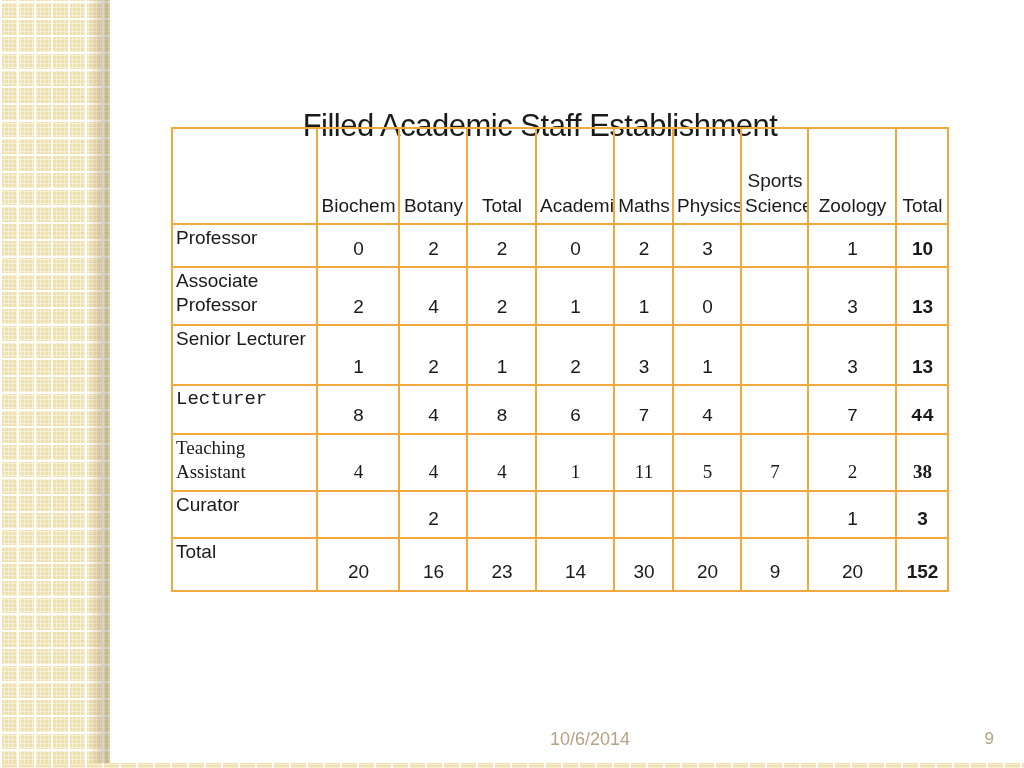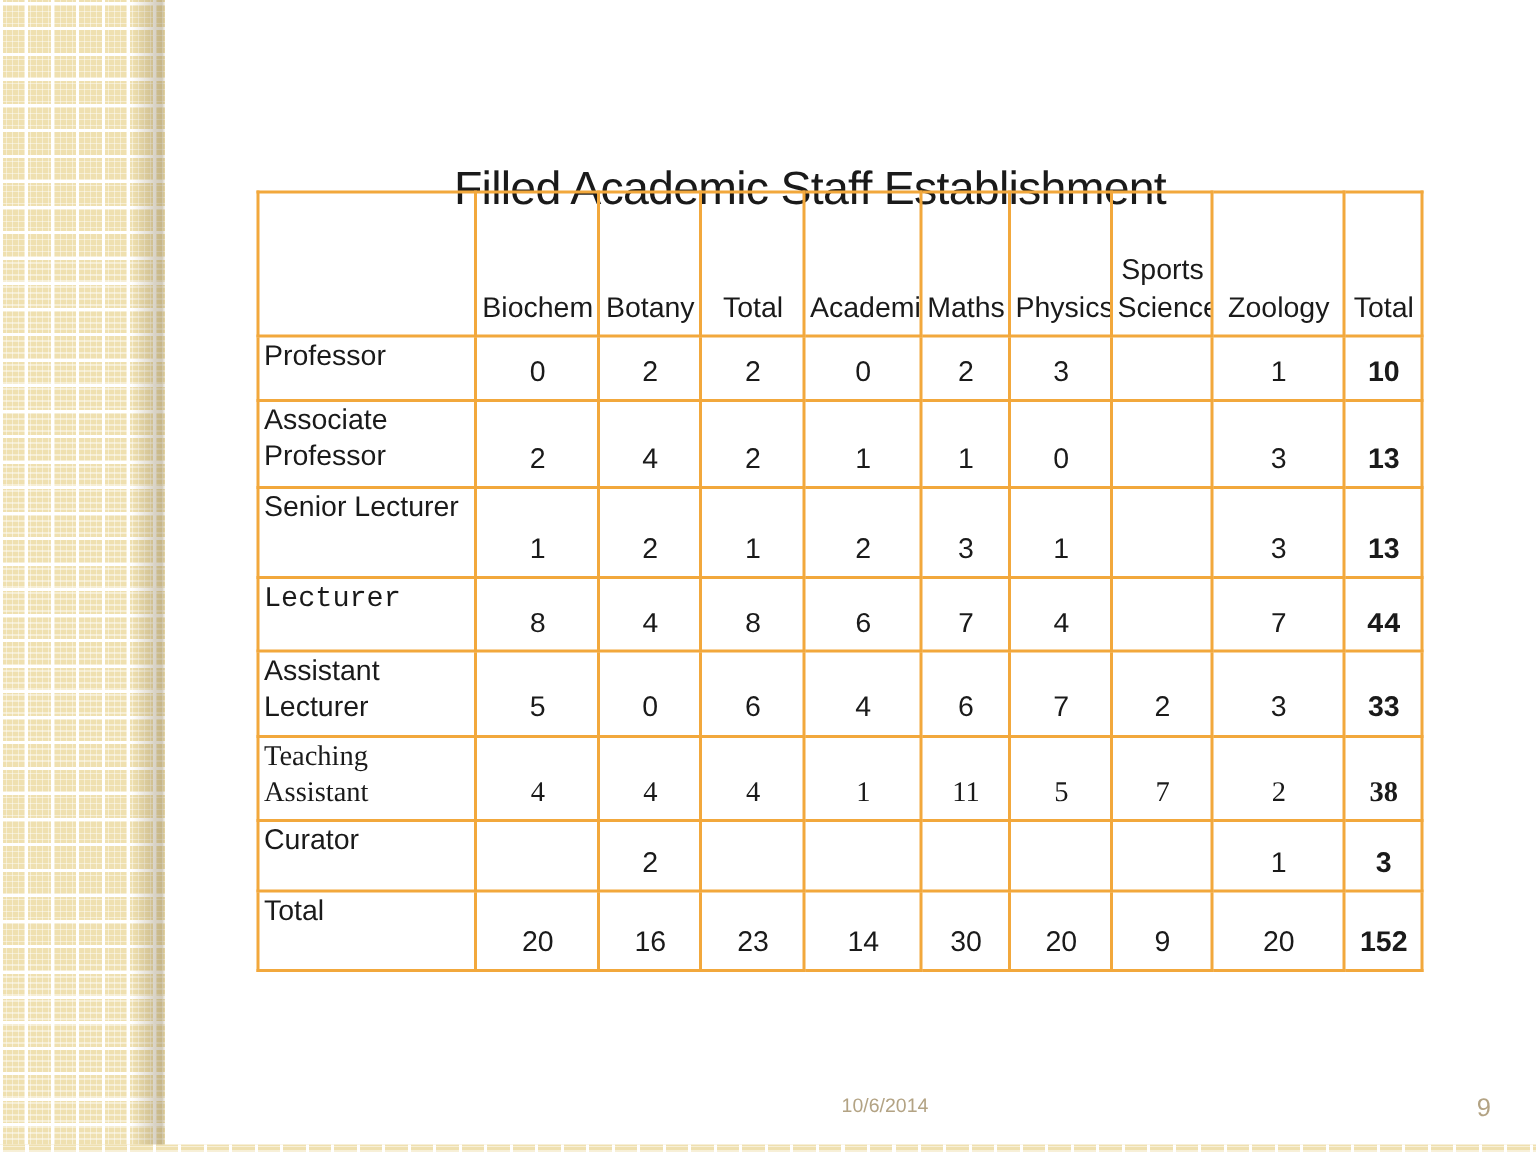--- a/index.html
+++ b/index.html
@@ -61,21 +61,21 @@
     line-height: 1.28;
   }
   th.col-head { vertical-align: bottom; text-align: center; margin-top: 29px; }
   td.row-label { vertical-align: top; text-align: left; }
   td.value { vertical-align: bottom; text-align: center; }
   td.value.total-col { font-weight: 700; }
 
   .footer-date {
     position: absolute; left: 480px; top: 729px; width: 220px;
     text-align: center;
-    font-size: 13px;
+    font-size: 18px;
     color: var(--footer-color, #b3a384);
   }
   .page-number {
     position: absolute; right: 30px; top: 729px; width: 40px;
     text-align: right;
     font-size: 17px;
     color: var(--footer-color, #b3a384);
   }
 </style>
 </head>
@@ -156,32 +156,20 @@
           <td class="value">8</td>
           <td class="value">4</td>
           <td class="value">8</td>
           <td class="value">6</td>
           <td class="value">7</td>
           <td class="value">4</td>
           <td class="value"></td>
           <td class="value">7</td>
           <td class="value total-col">44</td>
         </tr>
-        <tr style="height: 52px;">
-          <td class="row-label">Assistant Lecturer</td>
-          <td class="value">5</td>
-          <td class="value">0</td>
-          <td class="value">6</td>
-          <td class="value">4</td>
-          <td class="value">6</td>
-          <td class="value">7</td>
-          <td class="value">2</td>
-          <td class="value">3</td>
-          <td class="value total-col">33</td>
-        </tr>
         <tr style="height: 48px; font-family: Liberation Serif, serif;">
           <td class="row-label">Teaching Assistant</td>
           <td class="value">4</td>
           <td class="value">4</td>
           <td class="value">4</td>
           <td class="value">1</td>
           <td class="value">11</td>
           <td class="value">5</td>
           <td class="value">7</td>
           <td class="value">2</td>

